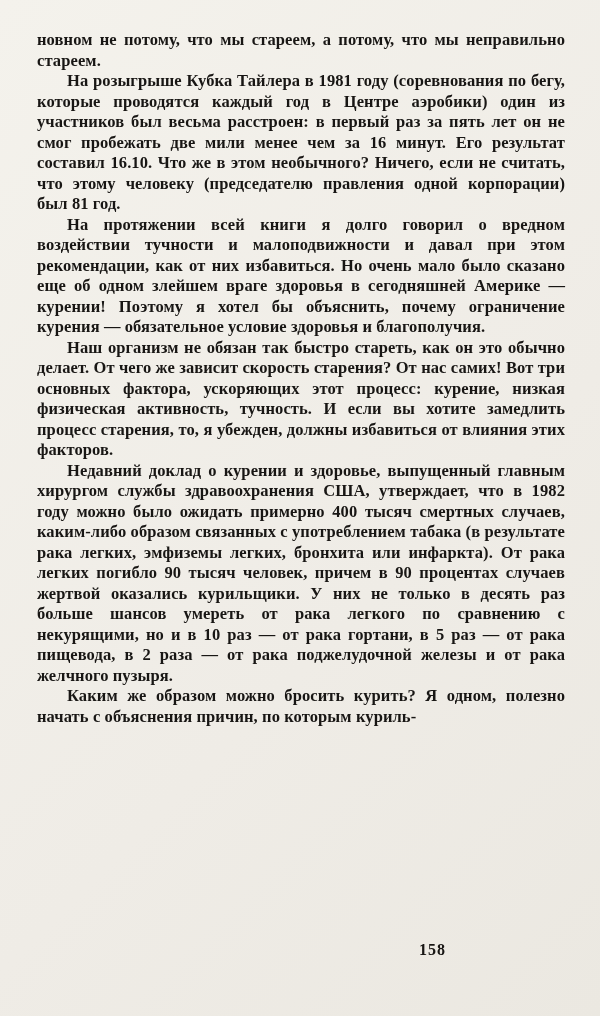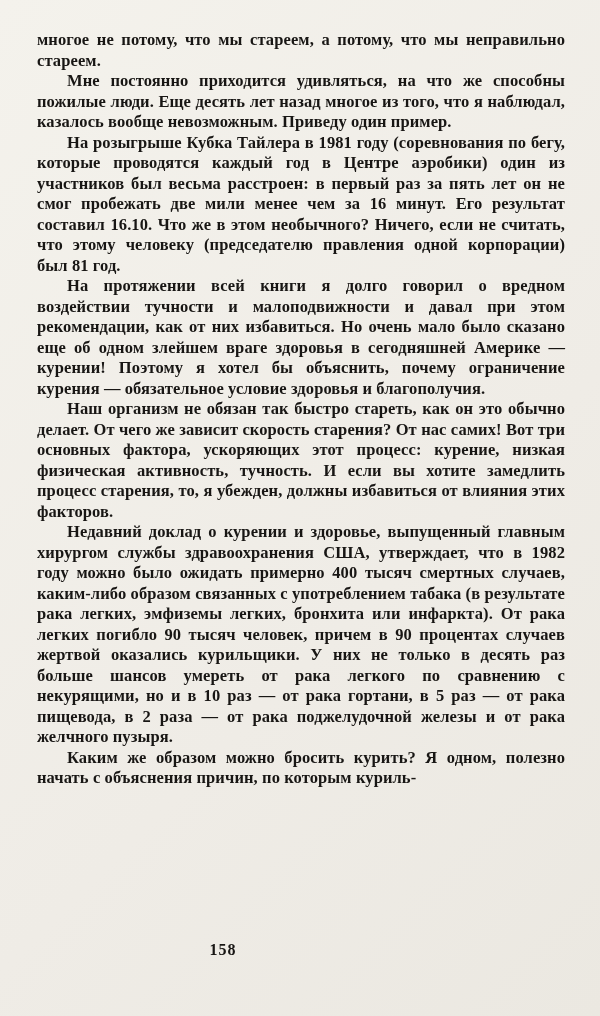--- a/index.html
+++ b/index.html
@@ -32,33 +32,32 @@
     letter-spacing: 0.1px;
   }
   .para.indent {
     text-indent: 30px;
   }
   .page-number {
     position: absolute;
     top: 941px;
     left: 0;
     width: 446px;
-    text-align: center;
+    text-align: right;
     font-size: 16px;
     font-weight: 700;
     letter-spacing: 1px;
   }
 </style>
 </head>
 <body>
 
 <div class="page">
   <div class="text-block">
-      <p class="para">многое не потому, что мы стареем, а потому, что мы неправильно стареем.</p>
-      <p class="para indent">Мне постоянно приходится удивляться, на что же способны пожилые люди. Еще десять лет назад многое из того, что я наблюдал, казалось вообще невозможным. Приведу один пример.</p>
+      <p class="para">новном не потому, что мы стареем, а потому, что мы неправильно стареем.</p>
       <p class="para indent">На розыгрыше Кубка Тайлера в 1981 году (соревнования по бегу, которые проводятся каждый год в Центре аэробики) один из участников был весьма расстроен: в первый раз за пять лет он не смог пробежать две мили менее чем за 16 минут. Его результат составил 16.10. Что же в этом необычного? Ничего, если не считать, что этому человеку (председателю правления одной корпорации) был 81 год.</p>
       <p class="para indent">На протяжении всей книги я долго говорил о вредном воздействии тучности и малоподвижности и давал при этом рекомендации, как от них избавиться. Но очень мало было сказано еще об одном злейшем враге здоровья в сегодняшней Америке — курении! Поэтому я хотел бы объяснить, почему ограничение курения — обязательное условие здоровья и благополучия.</p>
       <p class="para indent">Наш организм не обязан так быстро стареть, как он это обычно делает. От чего же зависит скорость старения? От нас самих! Вот три основных фактора, ускоряющих этот процесс: курение, низкая физическая активность, тучность. И если вы хотите замедлить процесс старения, то, я убежден, должны избавиться от влияния этих факторов.</p>
       <p class="para indent">Недавний доклад о курении и здоровье, выпущенный главным хирургом службы здравоохранения США, утверждает, что в 1982 году можно было ожидать примерно 400 тысяч смертных случаев, каким-либо образом связанных с употреблением табака (в результате рака легких, эмфиземы легких, бронхита или инфаркта). От рака легких погибло 90 тысяч человек, причем в 90 процентах случаев жертвой оказались курильщики. У них не только в десять раз больше шансов умереть от рака легкого по сравнению с некурящими, но и в 10 раз — от рака гортани, в 5 раз — от рака пищевода, в 2 раза — от рака поджелудочной железы и от рака желчного пузыря.</p>
       <p class="para indent">Каким же образом можно бросить курить? Я одном, полезно начать с объяснения причин, по которым куриль-</p>
     </div>
   <div class="page-number">158</div>
 </div>
 
 </body></html>

